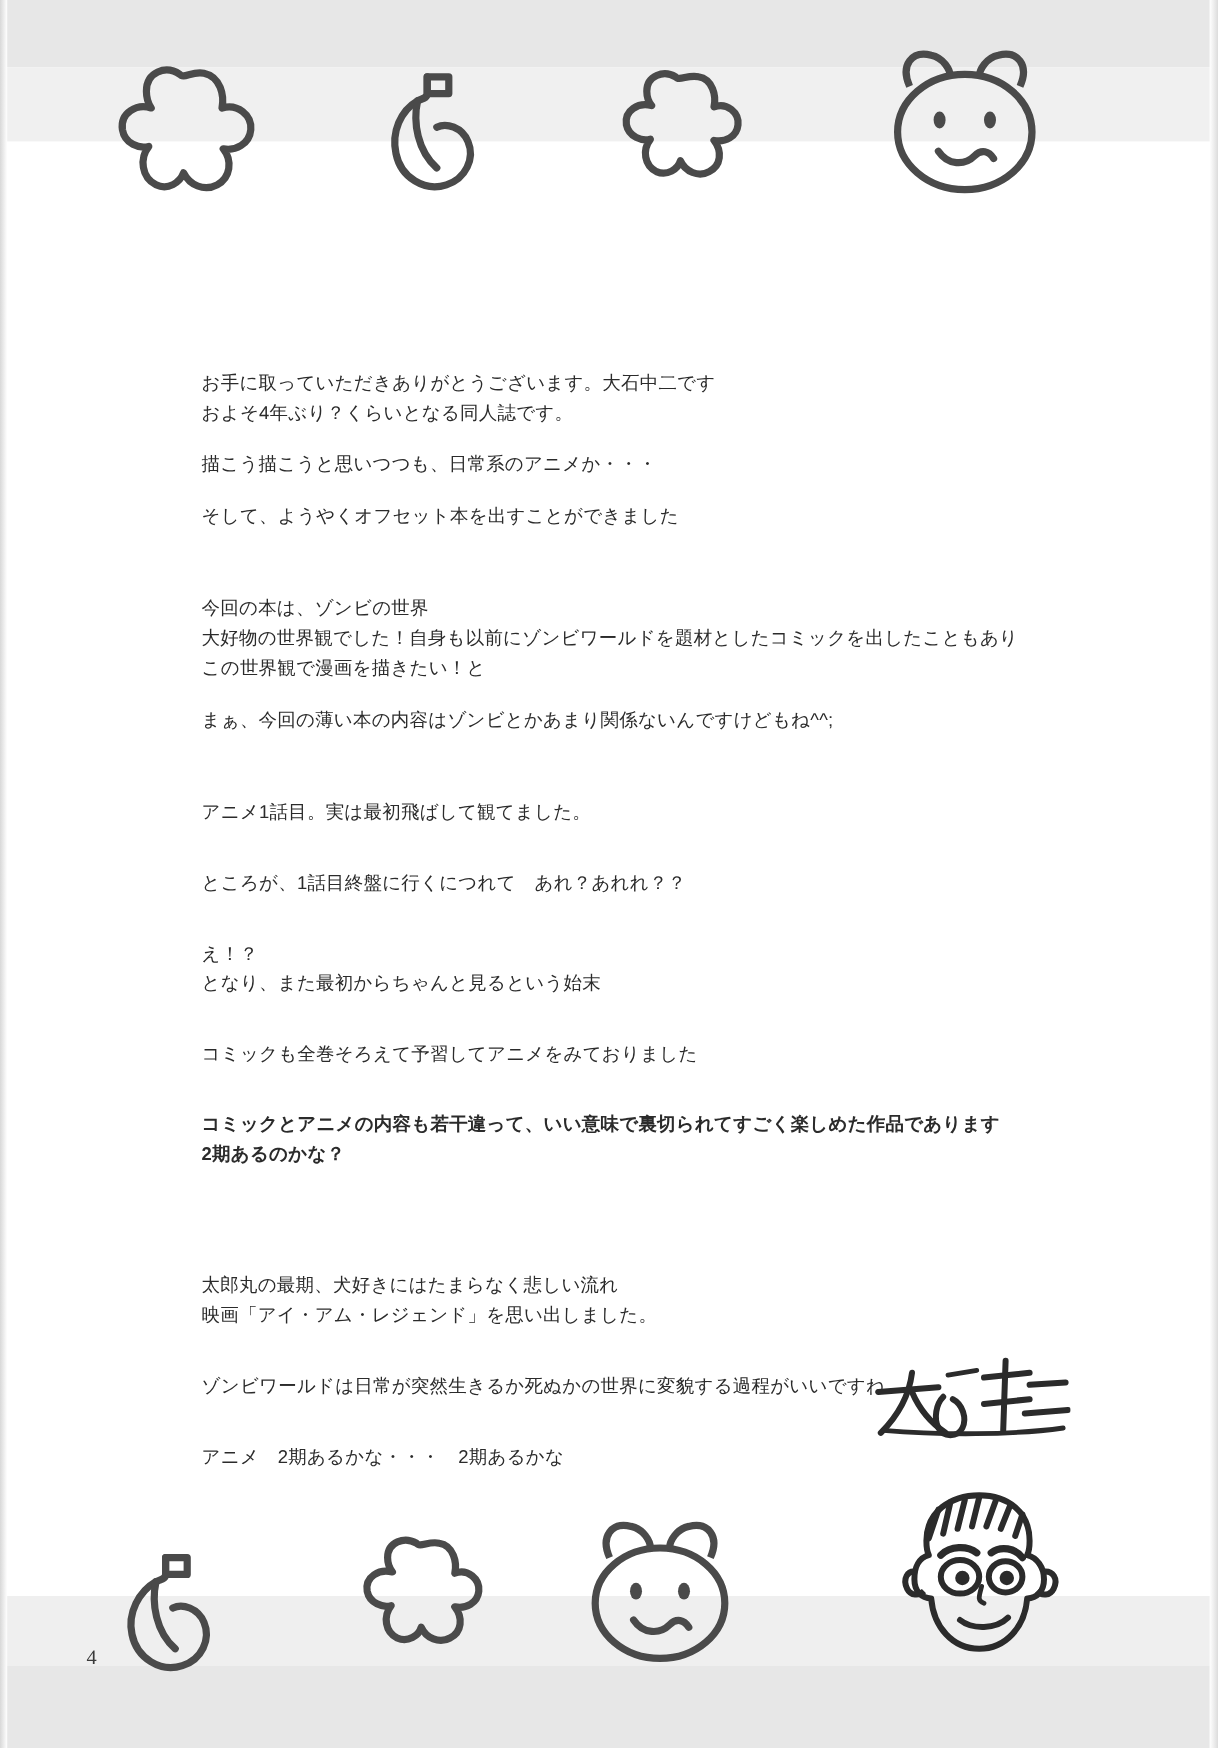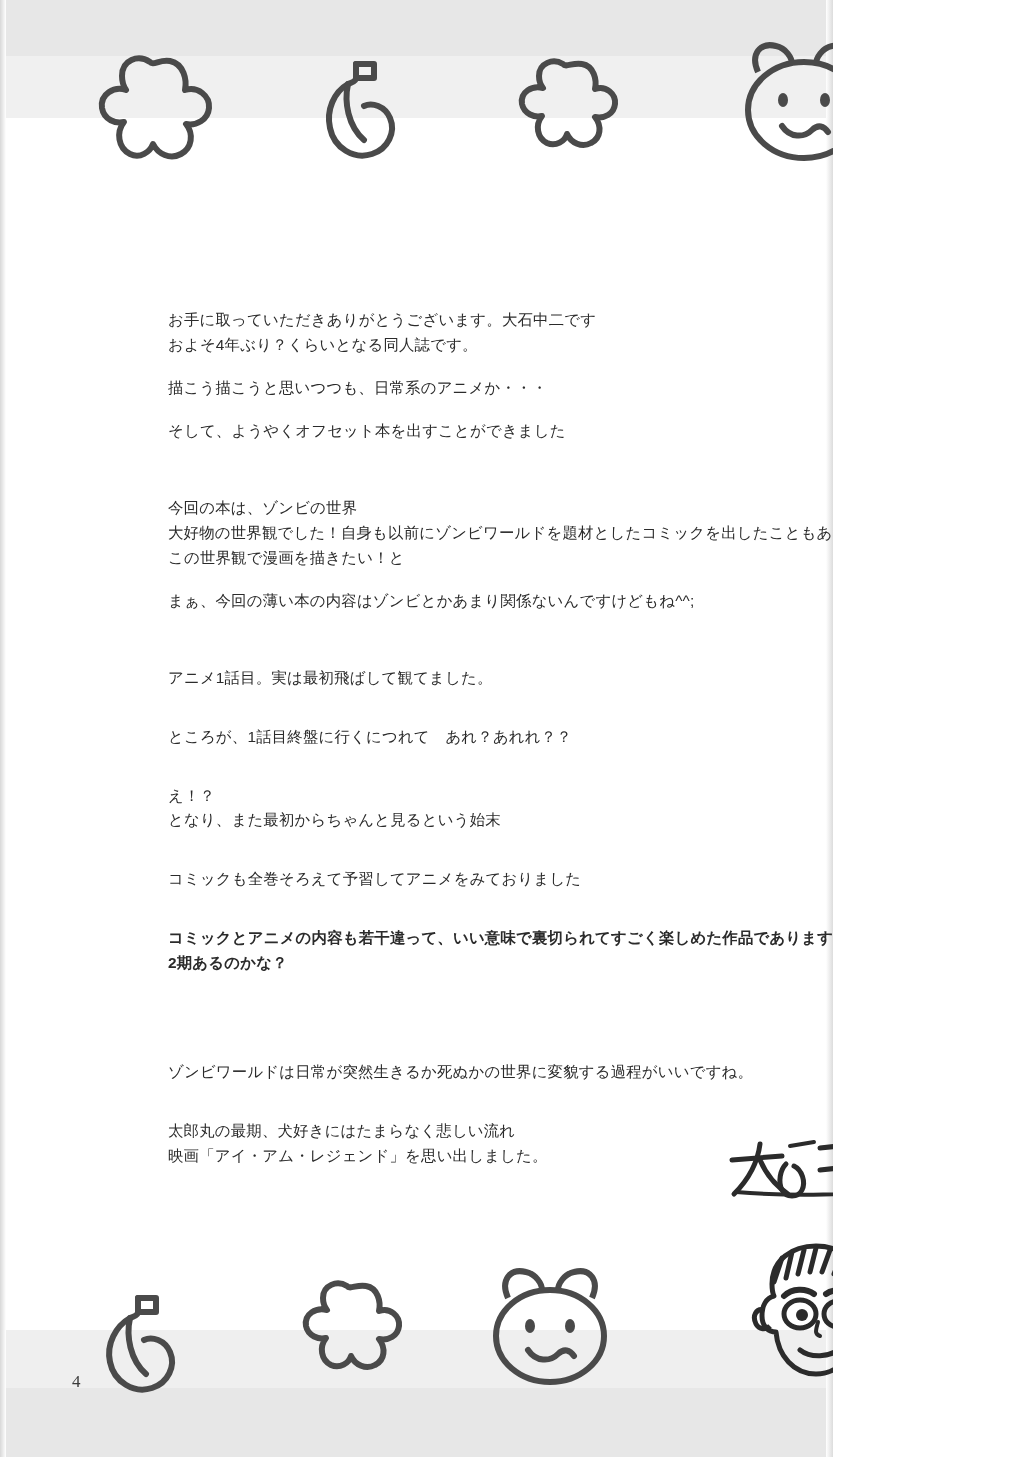--- a/index.html
+++ b/index.html
@@ -8,21 +8,21 @@
   }
   body {
     width: 1015px;
     height: 1457px;
     background: #ffffff;
     font-family: "Liberation Sans", sans-serif;
     overflow: hidden;
   }
   .page {
     position: relative;
-    width: 833px;
+    width: 1015px;
     height: 1457px;
     background: #ffffff;
     overflow: hidden;
   }
   
   .band {
     position: absolute;
     left: 0;
     width: 1015px;
     background: #e9e9e9;
@@ -151,23 +151,24 @@
 大好物の世界観でした！自身も以前にゾンビワールドを題材としたコミックを出したこともあり
 この世界観で漫画を描きたい！と</p>
     <p class="para gap-xl">まぁ、今回の薄い本の内容はゾンビとかあまり関係ないんですけどもね^^;</p>
     <p class="para gap-lg">アニメ1話目。実は最初飛ばして観てました。</p>
     <p class="para gap-lg">ところが、1話目終盤に行くにつれて　あれ？あれれ？？</p>
     <p class="para gap-lg">え！？
 となり、また最初からちゃんと見るという始末</p>
     <p class="para gap-lg">コミックも全巻そろえて予習してアニメをみておりました</p>
     <p class="para" style="margin-bottom:84px;font-weight:bold;">コミックとアニメの内容も若干違って、いい意味で裏切られてすごく楽しめた作品であります
 2期あるのかな？</p>
-    <p class="para gap-lg">ゾンビワールドは日常が突然生きるか死ぬかの世界に変貌する過程がいいですね。</p>
     <p class="para gap-lg">太郎丸の最期、犬好きにはたまらなく悲しい流れ
 映画「アイ・アム・レジェンド」を思い出しました。</p>
+    <p class="para gap-lg">ゾンビワールドは日常が突然生きるか死ぬかの世界に変貌する過程がいいですね。</p>
+    <p class="para">アニメ　2期あるかな・・・　2期あるかな</p>
   </div>
 
   <div class="signature">
     <svg width="168" height="92" viewBox="0 0 168 92">
       <path d="M36 14 C34 30 26 48 10 64" fill="none" stroke="#2b2b2b" stroke-width="5" stroke-linecap="round"></path>
       <path d="M8 30 L58 26" fill="none" stroke="#2b2b2b" stroke-width="5" stroke-linecap="round"></path>
       <path d="M36 30 C42 44 52 56 64 64" fill="none" stroke="#2b2b2b" stroke-width="5" stroke-linecap="round"></path>
       <path d="M62 34 C56 40 54 52 58 60 C62 68 74 68 78 60 C82 52 78 40 70 36" fill="none" stroke="#2b2b2b" stroke-width="5" stroke-linecap="round"></path>
       <path d="M66 16 L90 12" fill="none" stroke="#2b2b2b" stroke-width="4" stroke-linecap="round"></path>
       <path d="M96 18 L134 14" fill="none" stroke="#2b2b2b" stroke-width="5" stroke-linecap="round"></path>

